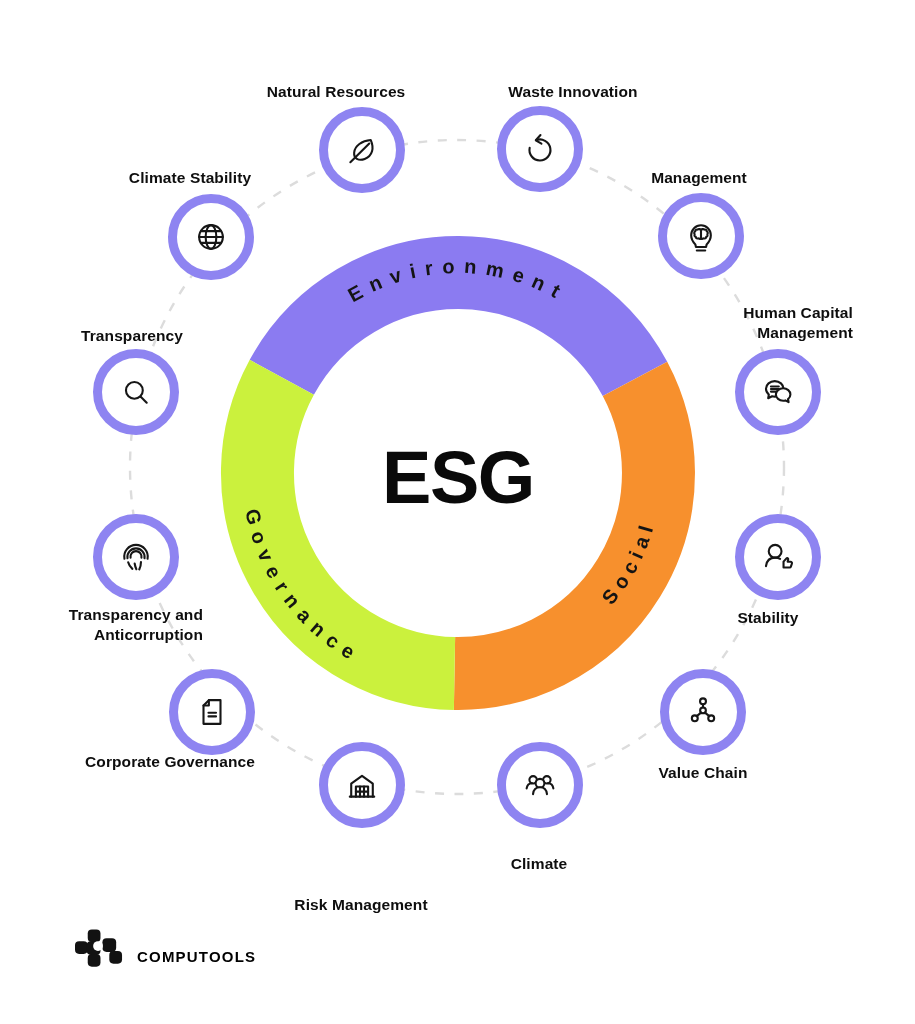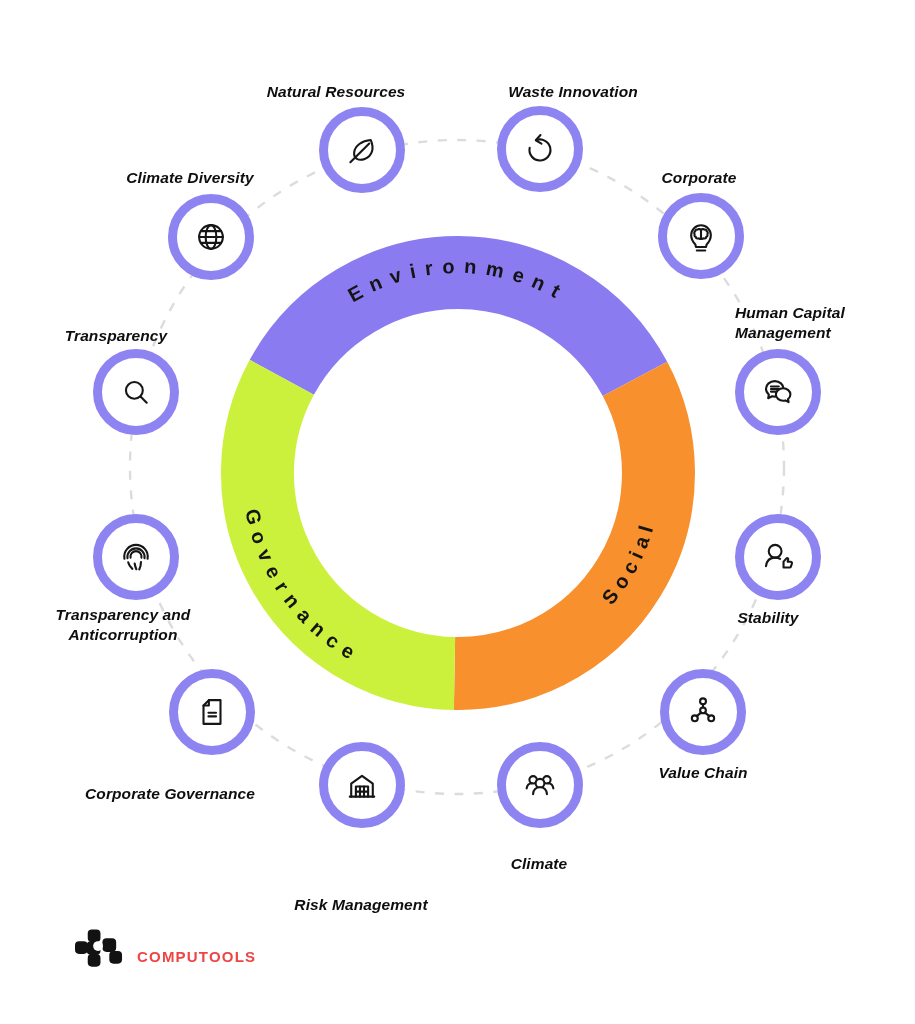--- a/index.html
+++ b/index.html
@@ -20,40 +20,40 @@
   .ti path, .ti circle, .ti ellipse, .ti line {
     fill:none; stroke:#161616; stroke-width:2.2;
     stroke-linecap:round; stroke-linejoin:round;
   }
   .ti .wf { fill:#ffffff; }
   .ti .ns { stroke:none; }
 
   
   .lbl {
     position:absolute; font-size:15.5px; font-weight:600; color:#0e0e0e;
-    line-height:1.32; white-space:nowrap; letter-spacing:0.1px;font-style:italic;
+    line-height:1.32; white-space:nowrap; letter-spacing:0.1px;
   }
   .lbl.center { transform:translateX(-50%); text-align:center; }
-  .lbl.wrap { white-space:normal; }
+  .lbl.wrap { white-space:normal;text-align:right; }
 
   .esg-center {
     position:absolute; left:458px; top:477px; transform:translate(-50%,-50%);
     font-size:74px; font-weight:700; letter-spacing:-1.5px; color:#0a0a0a;
   }
 
   .seg-label {
     font-family:"Liberation Sans", sans-serif; font-size:20px; font-weight:600;
     fill:#141414;
   }
 
   .logo { position:absolute; left:75px; top:929px; display:flex; align-items:center; }
   .logo-mark { width:49px; height:40px; }
   .logo-text {
     margin-left:13px; font-size:15px; font-weight:700; letter-spacing:1.2px;
-    color:#ef4444; margin-top:14px;
+    color:#000000; margin-top:14px;
   }
 </style>
 </head>
 <body>
 
 <div class="stage">
 
   
   <svg class="wheel" width="915" height="1024" viewBox="0 0 915 1024">
     <circle cx="457" cy="467" r="327" fill="none" stroke="#DCDCDC" stroke-width="2.4" stroke-dasharray="9 10.5"></circle>
@@ -73,20 +73,21 @@
     </text>
     <text class="seg-label" style="letter-spacing:6px">
       <textPath href="#soc-path" startOffset="50%" text-anchor="middle">Social</textPath>
     </text>
     <text class="seg-label" style="letter-spacing:8px">
       <textPath href="#gov-path" startOffset="50%" text-anchor="middle">Governance</textPath>
     </text>
   </svg>
 
   
+  <div class="esg-center">ESG</div>
 
   
   <div class="topic">
     <div class="icon-circle" style="left:319px; top:107px">
       <svg class="ti" viewBox="0 0 44 44">
         <path d="M31.2 11.6 C34.8 19.8 33.2 28.2 24.8 31.4 C18.4 33.8 13.2 30.8 13.8 24.6 C14.5 17.5 21.8 12.4 31.2 11.6 Z"></path>
         <path d="M9.8 34.8 L29.6 15.2"></path>
       </svg>
     </div>
     <div class="lbl center" style="left:336px; top:82px">Natural Resources</div>
@@ -107,21 +108,21 @@
   <div class="topic">
     <div class="icon-circle" style="left:658px; top:193px">
       <svg class="ti" viewBox="0 0 44 44">
         <path d="M16.1 30.8 C13.6 28.4 11.7 25.3 11.7 21.3 C11.7 15.4 16.3 10.7 22 10.7 C27.7 10.7 32.3 15.4 32.3 21.3 C32.3 25.3 30.4 28.4 27.9 30.8 L27.3 33.5 H16.7 Z"></path>
         <path d="M17.6 37.2 H26.4"></path>
         <path d="M22 16 C21.5 14.7 19.5 14.3 18.4 15.3 C17.2 14.9 15.9 15.8 16 17.1 C14.8 17.6 14.5 19.2 15.4 20.1 C14.7 21.1 15.3 22.6 16.5 22.9 C16.6 24.3 18.3 25.1 19.5 24.4 C20.3 25.3 21.6 25.2 22 24.5"></path>
         <path d="M22 16 C22.5 14.7 24.5 14.3 25.6 15.3 C26.8 14.9 28.1 15.8 28 17.1 C29.2 17.6 29.5 19.2 28.6 20.1 C29.3 21.1 28.7 22.6 27.5 22.9 C27.4 24.3 25.7 25.1 24.5 24.4 C23.7 25.3 22.4 25.2 22 24.5"></path>
         <path d="M22 15.6 V24.8"></path>
       </svg>
     </div>
-    <div class="lbl center" style="left:699px; top:168px">Corporate</div>
+    <div class="lbl center" style="left:699px; top:168px">Management</div>
   </div>
 
   
   <div class="topic">
     <div class="icon-circle" style="left:735px; top:349px">
       <svg class="ti" viewBox="0 0 44 44">
         <path d="M18.6 10.6 C13.5 10.6 9.4 14.2 9.4 18.7 C9.4 21.1 10.6 23.2 12.4 24.7 L11.7 28.5 L15.8 26.4 C16.7 26.7 17.6 26.8 18.6 26.8 C23.7 26.8 27.8 23.2 27.8 18.7 C27.8 14.2 23.7 10.6 18.6 10.6 Z"></path>
         <path d="M14.6 16.2 H22.8 M14.6 18.9 H22.8 M14.6 21.6 H20.4"></path>
         <path class="wf" d="M27.4 18.1 C31.6 18.1 35 21 35 24.6 C35 26.5 34 28.2 32.5 29.4 L33.1 32.6 L29.7 30.8 C29 31 28.2 31.1 27.4 31.1 C23.2 31.1 19.8 28.2 19.8 24.6 C19.8 21 23.2 18.1 27.4 18.1 Z"></path>
       </svg>
@@ -186,21 +187,21 @@
 
   
   <div class="topic">
     <div class="icon-circle" style="left:169px; top:669px">
       <svg class="ti" viewBox="0 0 44 44">
         <path d="M18.7 9.6 H30.9 V34.4 H13.1 V15.2 Z"></path>
         <path d="M18.7 9.6 V15.2 H13.1"></path>
         <path d="M18.3 22.8 H26.2 M18.3 26.6 H26.2"></path>
       </svg>
     </div>
-    <div class="lbl center" style="left:170px; top:784px">Corporate Governance</div>
+    <div class="lbl center" style="left:170px; top:752px">Corporate Governance</div>
   </div>
 
   
   <div class="topic">
     <div class="icon-circle" style="left:93px; top:514px">
       <svg class="ti" viewBox="0 0 44 44">
         <path d="M9.9 23.8 A12.3 12.3 0 1 1 34.1 23.8"></path>
         <path d="M13.1 23.3 A9 9 0 1 1 30.9 23.3"></path>
         <path d="M16.3 22.7 A5.8 5.8 0 1 1 27.7 22.7"></path>
         <path d="M13.8 27.6 C14.6 30.6 16.2 32.8 18.2 34.4"></path>
@@ -212,35 +213,35 @@
   </div>
 
   
   <div class="topic">
     <div class="icon-circle" style="left:93px; top:349px">
       <svg class="ti" viewBox="0 0 44 44">
         <circle cx="20.3" cy="20.3" r="8.8"></circle>
         <path d="M26.7 26.7 L33.2 33.2"></path>
       </svg>
     </div>
-    <div class="lbl center" style="left:116px; top:326px">Transparency</div>
+    <div class="lbl center" style="left:132px; top:326px">Transparency</div>
   </div>
 
   
   <div class="topic">
     <div class="icon-circle" style="left:168px; top:194px">
       <svg class="ti" viewBox="0 0 44 44">
         <circle cx="22" cy="22" r="12.4"></circle>
         <ellipse cx="22" cy="22" rx="5.6" ry="12.4"></ellipse>
         <path d="M9.6 22 H34.4"></path>
         <path d="M11.8 15.8 H32.2"></path>
         <path d="M11.8 28.2 H32.2"></path>
       </svg>
     </div>
-    <div class="lbl center" style="left:190px; top:168px">Climate Diversity</div>
+    <div class="lbl center" style="left:190px; top:168px">Climate Stability</div>
   </div>
 
   
   <div class="logo">
     <svg class="logo-mark" viewBox="0 0 50 40">
       <g fill="#121212">
         <rect x="13" y="0" width="13" height="13" rx="4.2"></rect>
         <rect x="0" y="12" width="13" height="13" rx="4.2"></rect>
         <rect x="12" y="12" width="14" height="14" rx="4.2"></rect>
         <rect x="13" y="25" width="13" height="13" rx="4.2"></rect>

